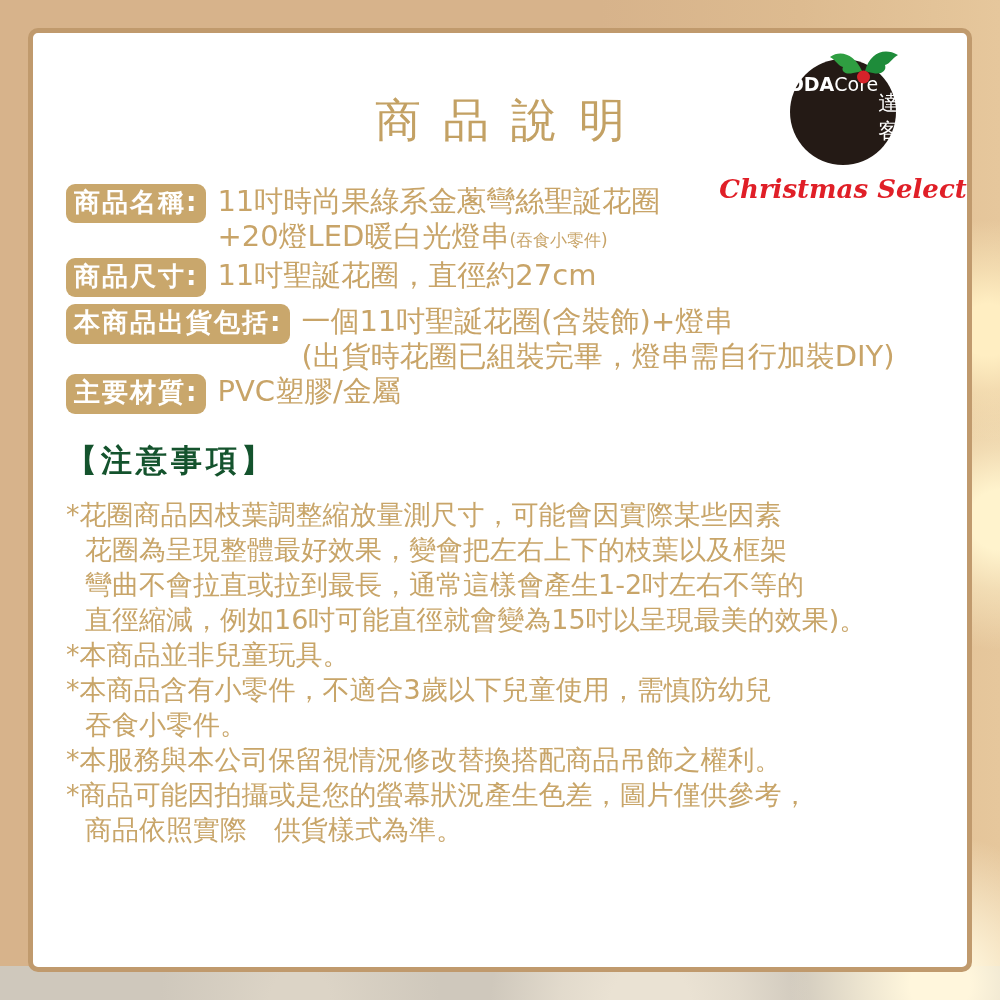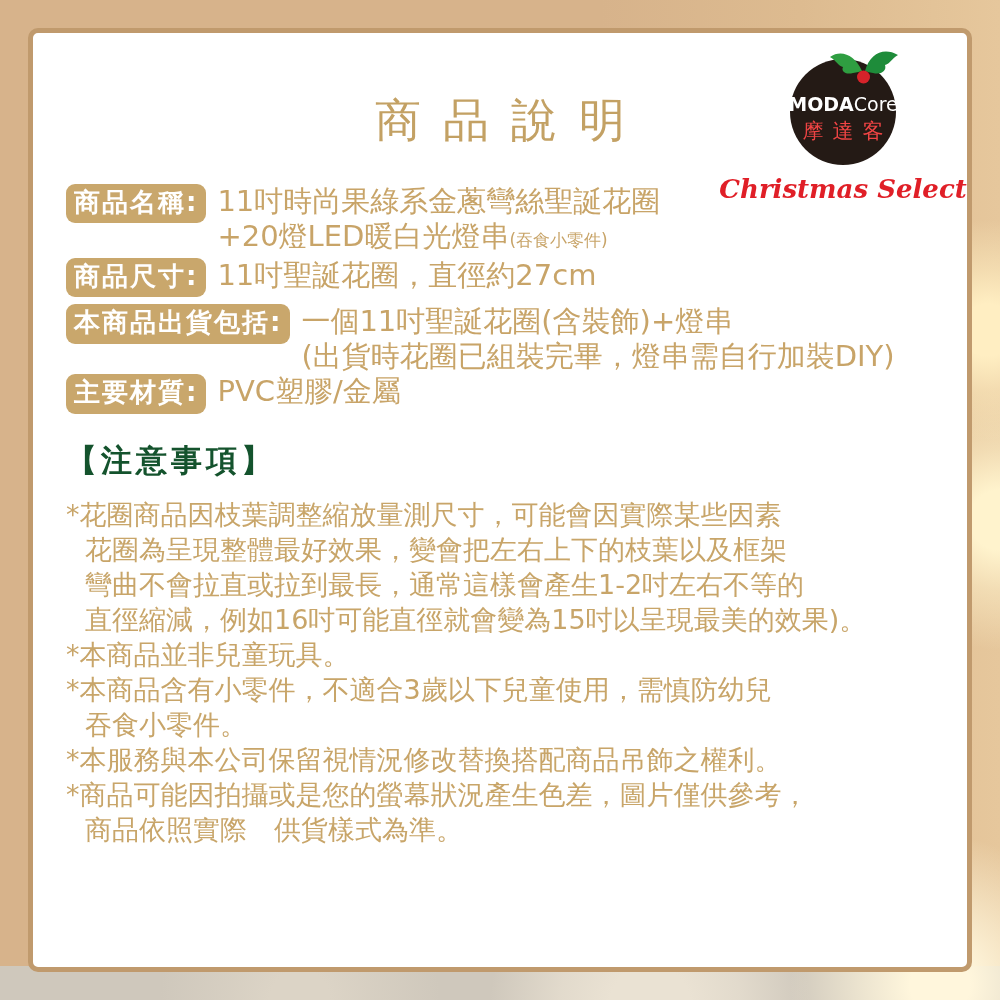--- a/index.html
+++ b/index.html
@@ -22,26 +22,26 @@
     padding:0 33px;box-sizing:border-box;
   }
   .title{
     margin:62px 0 0;text-align:center;
     font-size:46px;font-weight:400;color:#c3a164;
     letter-spacing:22px;text-indent:22px;line-height:1.1;
   }
   .logo-wrap{position:absolute;top:26px;right:14px;width:220px;display:flex;flex-direction:column;align-items:center;}
   .logo-circle{
     position:relative;width:106px;height:106px;background:#241a15;border-radius:50%;
-    display:flex;flex-direction:column;align-items:center;justify-content:center;
+    display:flex;flex-direction:row;align-items:flex-start;justify-content:center;
   }
   .logo-en{color:#fff;font-size:19px;margin-top:14px;letter-spacing:0;}
   .logo-en .b{font-weight:800;}
   .logo-en .l{font-weight:400;}
-  .logo-zh{color:#ef4444;font-size:21px;letter-spacing:9px;text-indent:9px;margin-top:2px;}
+  .logo-zh{color:#ffffff;font-size:21px;letter-spacing:9px;text-indent:9px;margin-top:2px;}
   .holly{position:absolute;top:-15px;left:38px;width:72px;height:50px;}
   .tagline{
     margin-top:9px;font-family:"DejaVu Serif",serif;font-style:italic;font-weight:700;
     font-size:26px;color:#e01f27;white-space:nowrap;text-align:right;
   }
   .rows{margin-top:38px;}
   .row{display:flex;align-items:flex-start;}
   .row.m7{margin-bottom:7px;}
   .row-label{
     flex:0 0 auto;background:#c9a76c;color:#ffffff;

